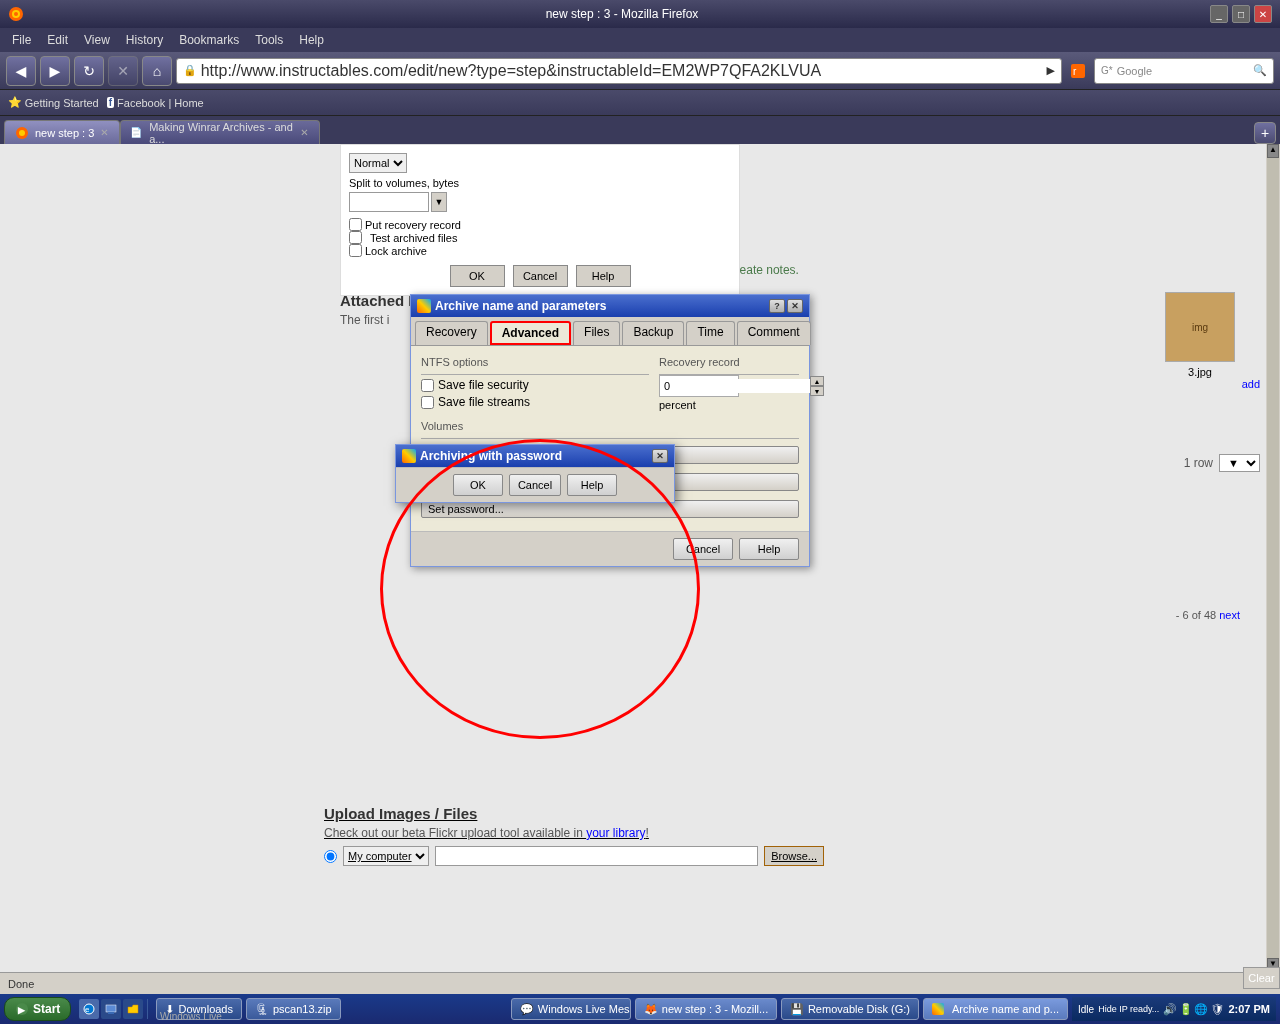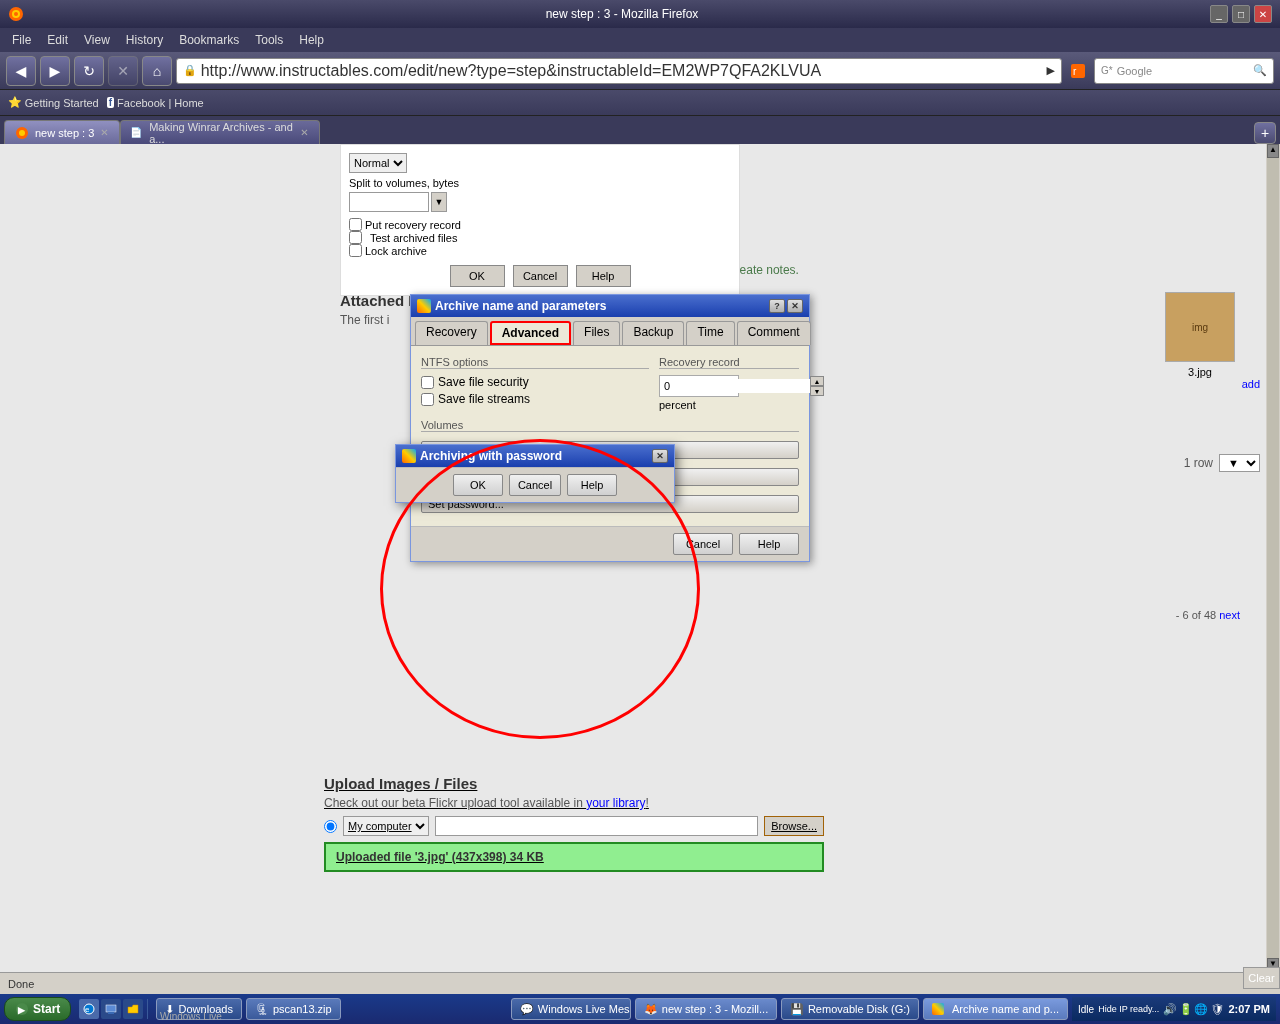--- a/index.html
+++ b/index.html
@@ -208,23 +208,22 @@
       border: 2px solid red;
     }
 
     .dialog-body {
       padding: 10px;
     }
 
     .section-label {
       font-size: 11px;
       color: #555;
-      margin-bottom: 6px;
       border-bottom: 1px solid #aaa;
-      padding-bottom: 0;
+      padding-bottom: 6px;
     }
 
     .checkbox-row {
       display: flex; align-items: center; gap: 4px;
       margin: 3px 0;
     }
     .checkbox-row input[type=checkbox] { margin: 0; }
 
     .dialog-footer {
       display: flex;
@@ -674,23 +673,20 @@
         Check out our beta Flickr upload tool available in <span style="color:blue;cursor:pointer;">your library</span>!
       </div>
       <div style="display:flex;align-items:center;gap:6px;margin-bottom:6px;">
         <input type="radio" checked="" style="">
         <select style="height:20px;border:1px solid #999;font-size:11px;">
           <option>My computer</option>
         </select>
         <input type="text" style="flex: 1 1 0%; height: 20px; border: 1px solid rgb(153, 153, 153); font-size: 11px;">
         <button style="height:20px;font-size:11px;background:#d4d0c8;border:1px solid #a16207;cursor:pointer;padding:0 6px;">Browse...</button>
       </div>
-      <div class="upload-notice">
-        <span>Uploaded file '3.jpg' (437x398) 34 KB</span>
-      </div>
     </div>
 
     <div class="scrollbar" style="right:0;width:14px;background:#d4d0c8;">
       <div style="width:12px;height:14px;background:#888;cursor:pointer;text-align:center;font-size:8px;border:1px solid #666;">▲</div>
       <div style="flex:1;width:12px;background:#c0bdb0;"></div>
       <div style="width:12px;height:14px;background:#888;cursor:pointer;text-align:center;font-size:8px;border:1px solid #666;">▼</div>
     </div>
 
   </div>
 </div>

